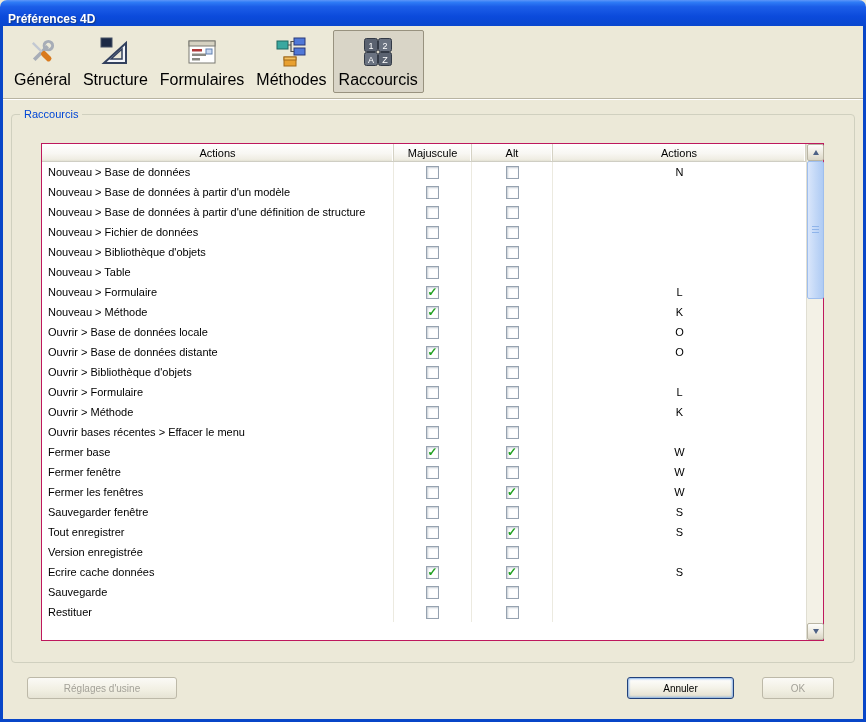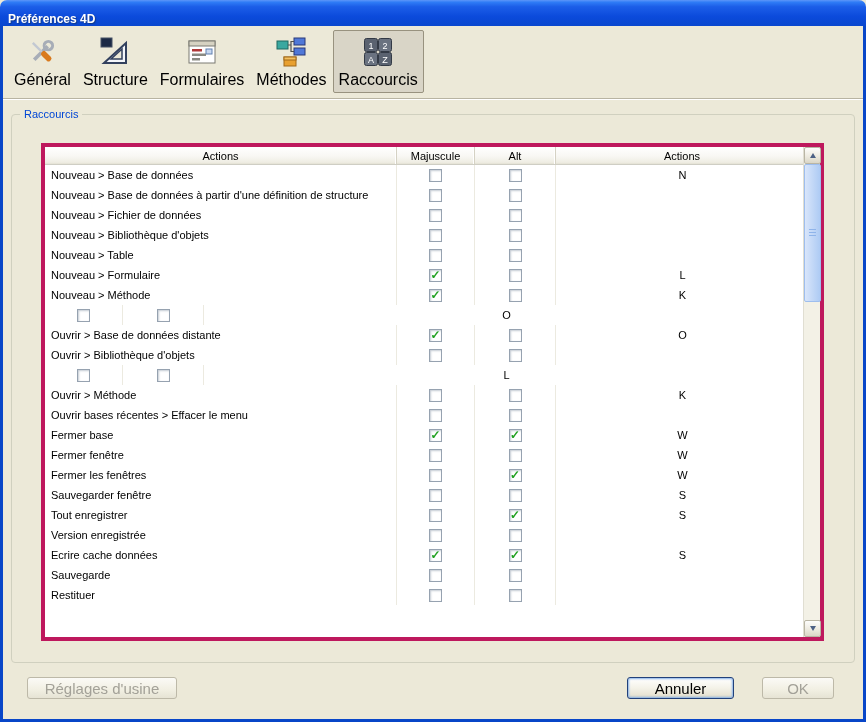--- a/index.html
+++ b/index.html
@@ -54,21 +54,21 @@
     border: 1px solid #D0D0BF; border-radius: 4px;
   }
   .groupbox-label {
     position: absolute; top: -7px; left: 8px;
     background: #ECE9D8; padding: 0 4px; color: #0046D5;
   }
 
   
   .table {
     position: absolute; top: 28px; left: 29px; width: 783px; height: 498px;
-    border: 4px solid #be185d; background: #fff;
+    border: 1px solid #be185d; background: #fff;
   }
   .thead {
     position: absolute; top: 0; left: 0; width: 764px; height: 18px;
     display: flex;
     background: linear-gradient(180deg,#FFFFFF 0%,#F8F7F3 55%,#EFEDE3 90%,#E3E1D3 100%);
     border-bottom: 1px solid #CFCEC4;
   }
   .hcell {
     display: flex; align-items: center; justify-content: center;
     border-right: 1px solid #D5D2C4;
@@ -123,21 +123,21 @@
     border: 1px solid #9EBEEE; border-radius: 2px;
   }
   .scroll-thumb::after {
     content: ""; position: absolute; left: 4px; right: 4px; top: 64px; height: 7px;
     background: repeating-linear-gradient(180deg,#8FB4EA 0 1px,transparent 1px 3px);
   }
 
   
   .btn {
     position: absolute; top: 651px; height: 22px;
-    border-radius: 3px; font-size: 15px;
+    border-radius: 3px; font-size: 10px;
     font-family: "Liberation Sans", sans-serif;
     display: flex; align-items: center; justify-content: center;
     cursor: default;
   }
   .btn.default {
     border: 1px solid #22417A;
     background: linear-gradient(180deg,#FFFFFF 0%,#F4F2E8 50%,#E8E4D4 85%,#D8D4C0 100%);
     box-shadow: inset 0 0 2px 1px #88B2E8;
     color: #000;
   }
@@ -252,20 +252,30 @@
             <div class="cell c-action">Nouveau &gt; Base de données</div>
             <div class="cell c-cb1">
               <div class="cb"></div>
             </div>
             <div class="cell c-cb2">
               <div class="cb"></div>
             </div>
             <div class="cell c-lettre">N</div>
           </div>
           <div class="trow">
+            <div class="cell c-action">Nouveau &gt; Base de données à partir d'un modèle</div>
+            <div class="cell c-cb1">
+              <div class="cb"></div>
+            </div>
+            <div class="cell c-cb2">
+              <div class="cb"></div>
+            </div>
+            <div class="cell c-lettre"></div>
+          </div>
+          <div class="trow">
             <div class="cell c-action">Nouveau &gt; Base de données à partir d'une définition de structure</div>
             <div class="cell c-cb1">
               <div class="cb"></div>
             </div>
             <div class="cell c-cb2">
               <div class="cb"></div>
             </div>
             <div class="cell c-lettre"></div>
           </div>
           <div class="trow">
@@ -312,20 +322,21 @@
             <div class="cell c-action">Nouveau &gt; Méthode</div>
             <div class="cell c-cb1">
               <div class="cb checked"></div>
             </div>
             <div class="cell c-cb2">
               <div class="cb"></div>
             </div>
             <div class="cell c-lettre">K</div>
           </div>
           <div class="trow">
+            <div class="cell c-action">Ouvrir &gt; Base de données locale</div>
             <div class="cell c-cb1">
               <div class="cb"></div>
             </div>
             <div class="cell c-cb2">
               <div class="cb"></div>
             </div>
             <div class="cell c-lettre">O</div>
           </div>
           <div class="trow">
             <div class="cell c-action">Ouvrir &gt; Base de données distante</div>
@@ -341,20 +352,21 @@
             <div class="cell c-action">Ouvrir &gt; Bibliothèque d'objets</div>
             <div class="cell c-cb1">
               <div class="cb"></div>
             </div>
             <div class="cell c-cb2">
               <div class="cb"></div>
             </div>
             <div class="cell c-lettre"></div>
           </div>
           <div class="trow">
+            <div class="cell c-action">Ouvrir &gt; Formulaire</div>
             <div class="cell c-cb1">
               <div class="cb"></div>
             </div>
             <div class="cell c-cb2">
               <div class="cb"></div>
             </div>
             <div class="cell c-lettre">L</div>
           </div>
           <div class="trow">
             <div class="cell c-action">Ouvrir &gt; Méthode</div>

